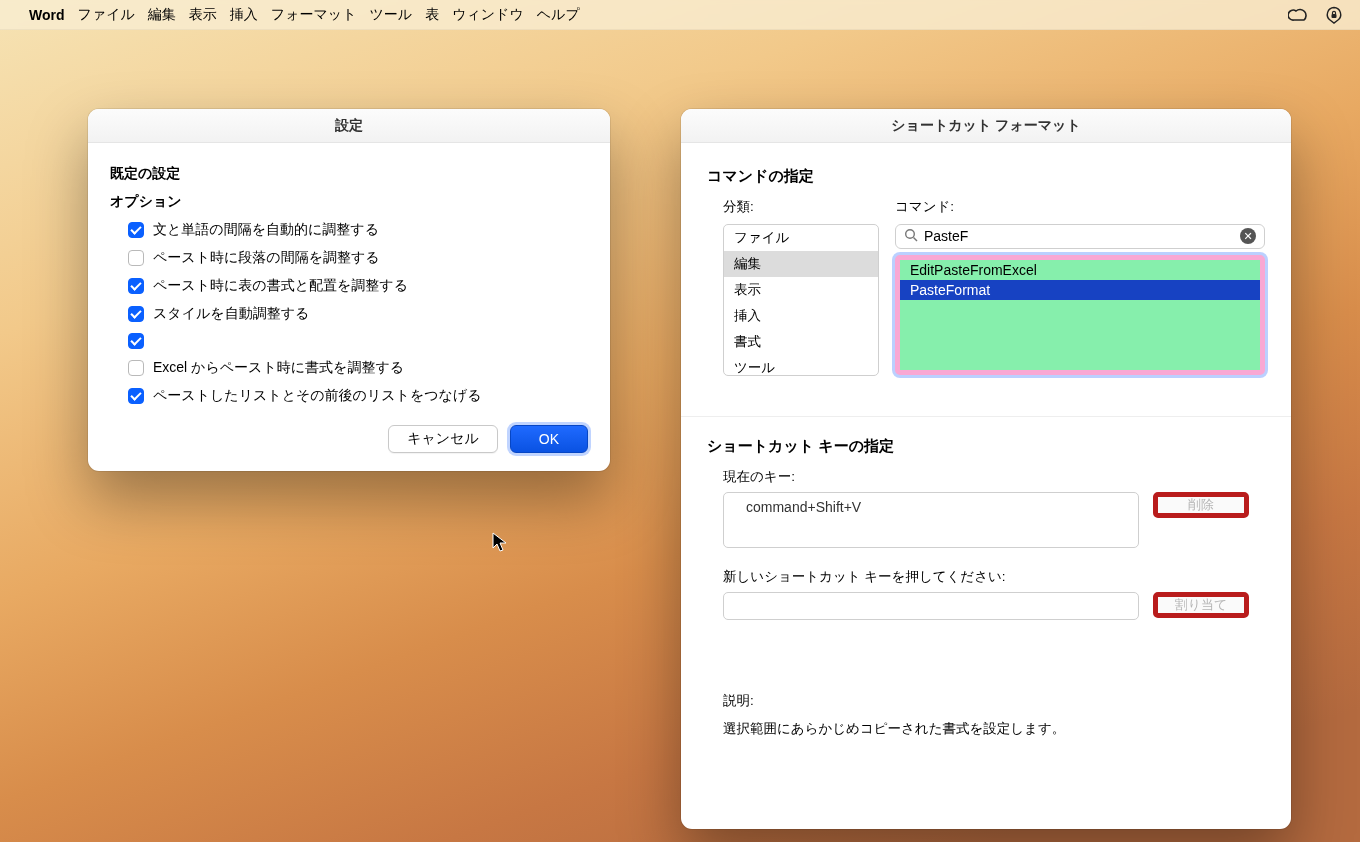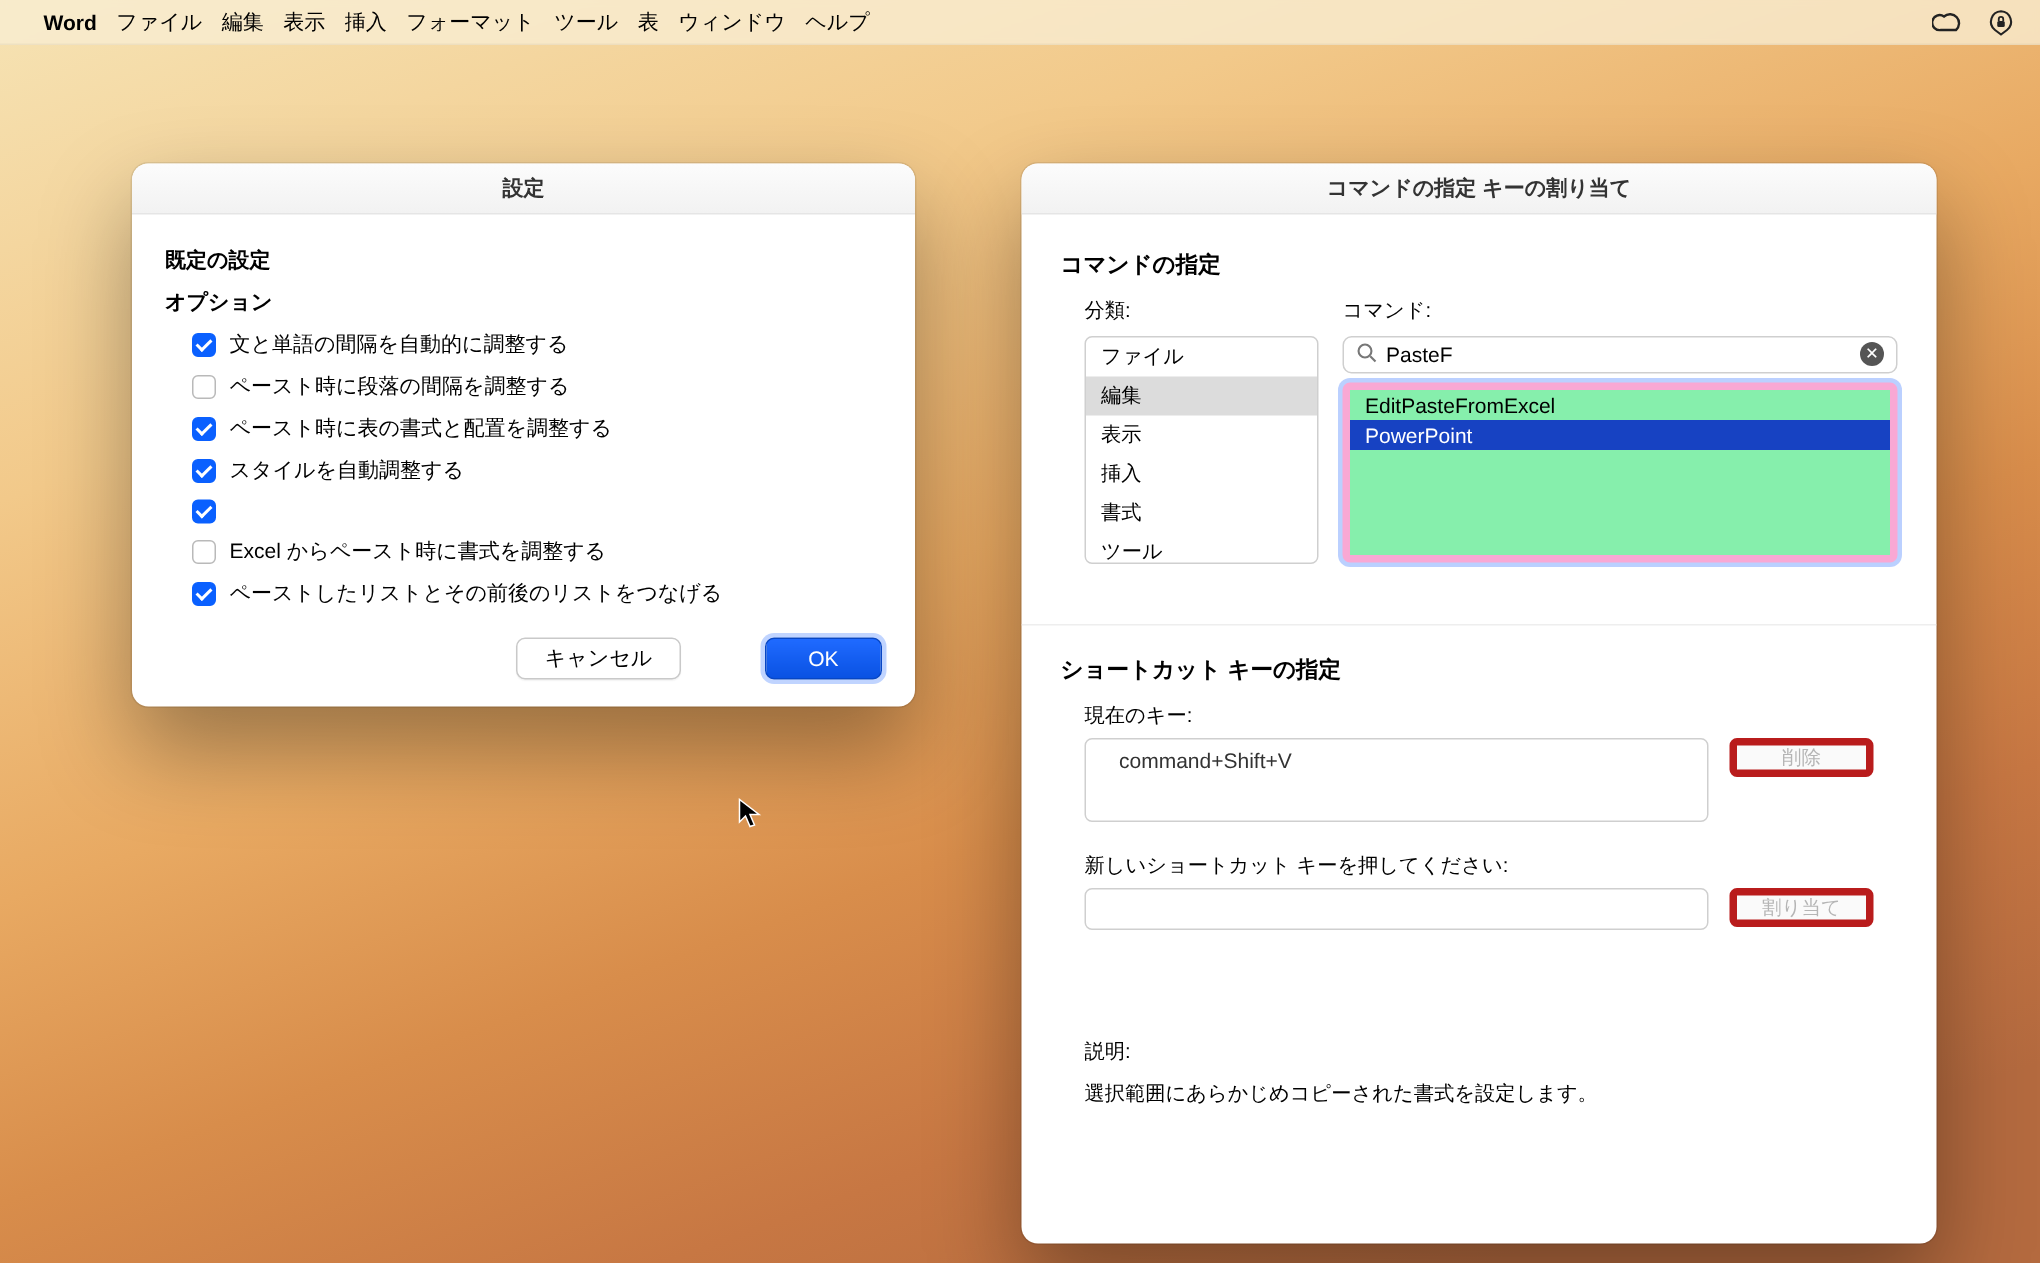--- a/index.html
+++ b/index.html
@@ -94,21 +94,20 @@
   .btn {
     font-size: 14px; padding: 4px 18px; border-radius: 6px; border: 1px solid #c9c9c9;
     background: #fff; box-shadow: 0 1px 1px rgba(0,0,0,0.05);
   }
   .btn.primary {
     background: linear-gradient(#1f6aff, #0a52e2);
     border: 1px solid #0746c4;
     color: #fff;
     padding: 0 28px;
     box-shadow: 0 0 0 3px rgba(30,100,255,0.28);
-    margin-left: 44px;
   }
 
   
   #win-shortcut { left: 681px; top: 109px; width: 610px; height: 720px; }
   .sc-body { padding: 18px 26px 24px 26px; font-size: 14px; color: #000; }
   .sc-h { font-weight: 700; font-size: 15px; margin: 6px 0 12px 0; }
   .sc-cols { display: flex; gap: 16px; margin-left: 16px; }
   .sc-col { display: flex; flex-direction: column; }
   .sc-label { font-size: 13.5px; color: #000; margin-bottom: 8px; }
 
@@ -235,21 +234,21 @@
 
     <div class="btn-row">
       <button class="btn">キャンセル</button>
       <button class="btn primary">OK</button>
     </div>
   </div>
 </div>
 
 <div id="win-shortcut" class="window">
   <div class="titlebar">
-    <span>コマンドの指定 キーの割り当て</span>
+    <span>ショートカット フォーマット</span>
   </div>
   <div class="sc-body">
     <div class="sc-h">コマンドの指定</div>
 
     <div class="sc-cols">
       <div class="sc-col">
         <div class="sc-label">分類:</div>
         <div class="cat-list" id="cat-list">
             <div class="cat-item">ファイル</div>
             <div class="cat-item selected">編集</div>
@@ -266,21 +265,21 @@
             <svg width="14" height="14" viewBox="0 0 14 14">
                 <circle cx="6" cy="6" r="4.3" fill="none" stroke="#777" stroke-width="1.4"></circle>
                 <line x1="9.5" y1="9.5" x2="13" y2="13" stroke="#777" stroke-width="1.4"></line>
               </svg>
           </span>
           <input type="text" value="PasteF" style="">
           <span class="clear-btn">✕</span>
         </div>
         <div class="cmd-list" id="cmd-list">
             <div class="cmd-item">EditPasteFromExcel</div>
-            <div class="cmd-item selected">PowerPoint</div>
+            <div class="cmd-item selected">PasteFormat</div>
           </div>
       </div>
     </div>
 
     <div class="hr"></div>
 
     <div class="sc-h">ショートカット キーの指定</div>
     <div class="key-section">
       <div class="key-label">現在のキー:</div>
       <div class="key-row">

